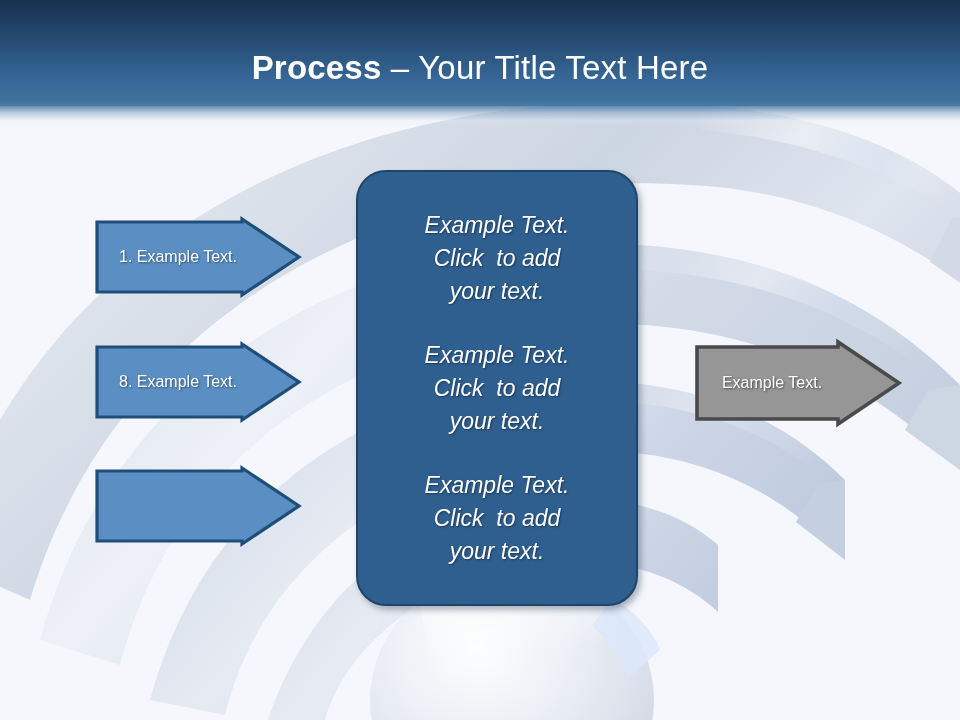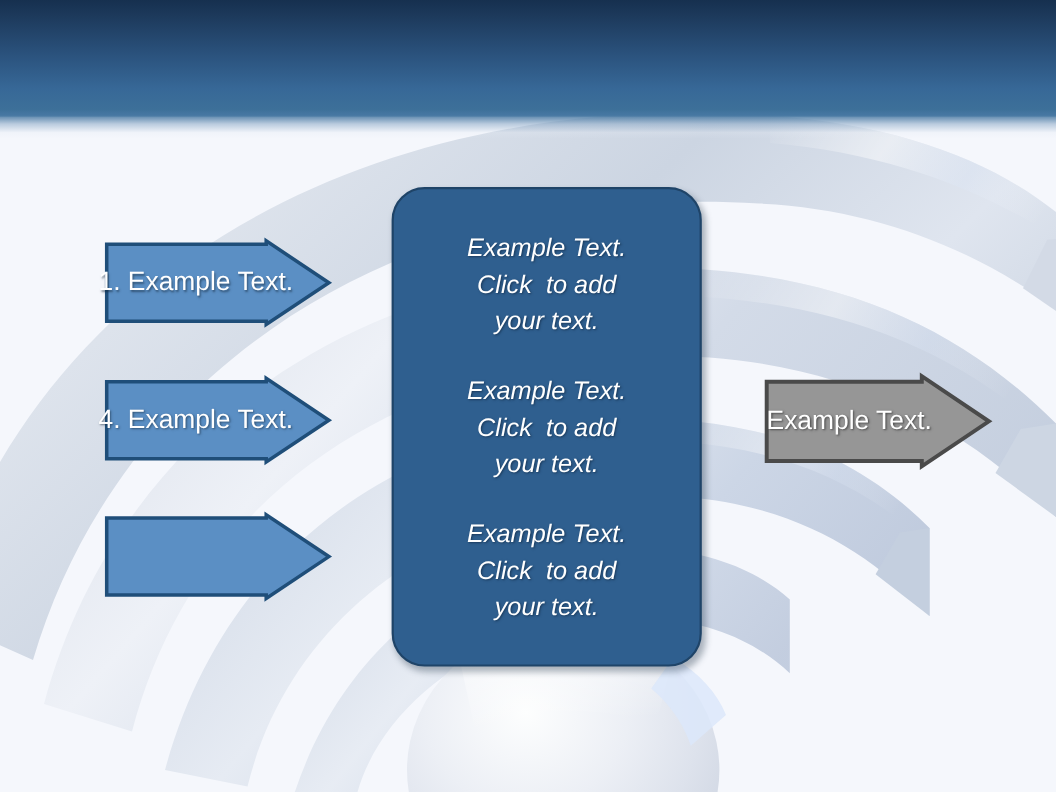--- a/index.html
+++ b/index.html
@@ -110,21 +110,21 @@
     position: absolute;
     z-index: 10;
   }
   .arrow svg { display: block; overflow: visible; }
   .arrow-label {
     position: absolute;
     display: flex;
     align-items: center;
     justify-content: center;
     color: #ffffff;
-    font-size: 24px;
+    font-size: 16px;
     line-height: 22px;
     white-space: nowrap;
     text-shadow: 1px 1px 2px rgba(20,40,60,0.6);
     pointer-events: none;
   }
   .arrow-label.gray-label { text-shadow: 1px 1px 2px rgba(40,40,40,0.7); }
 </style>
 </head>
 <body>
 
@@ -206,33 +206,36 @@
       <g>
         <ellipse cx="512" cy="700" rx="142" ry="132" fill="url(#ballGrad)"></ellipse>
         <path d="M 418 600 C 470 576, 560 574, 612 598 L 596 660 C 548 640, 472 642, 432 664 Z" fill="url(#ballSheen)" opacity="0.75"></path>
         <path d="M 612 598 C 636 612, 652 630, 660 650 L 628 678 C 620 654, 606 638, 592 626 Z" fill="#dce8fa" opacity="0.85"></path>
       </g>
     </g>
   </svg>
 
   <div id="title-banner"></div>
   <div id="title-fade"></div>
+  <div id="title-text">
+    <span class="strong">Process</span><span class="light"> – Your Title Text Here</span>
+  </div>
 
   <div class="arrow" style="left:94px; top:217px; width:210px; height:80px;">
     <svg width="210" height="80" viewBox="0 0 210 80">
       <path d="M 3 5 L 148 5 L 148 2 L 205 40 L 148 78 L 148 75 L 3 75 Z" fill="#5b8fc4" stroke="#1f4e79" stroke-width="3.2" stroke-linejoin="miter"></path>
     </svg>
     <div class="arrow-label" style="left:14px; top:0; width:140px; height:80px;">1. Example Text.</div>
   </div>
 
   <div class="arrow" style="left:94px; top:342px; width:210px; height:80px;">
     <svg width="210" height="80" viewBox="0 0 210 80">
       <path d="M 3 5 L 148 5 L 148 2 L 205 40 L 148 78 L 148 75 L 3 75 Z" fill="#5b8fc4" stroke="#1f4e79" stroke-width="3.2" stroke-linejoin="miter"></path>
     </svg>
-    <div class="arrow-label" style="left:14px; top:0; width:140px; height:80px;">4. Example Text.</div>
+    <div class="arrow-label" style="left:14px; top:0; width:140px; height:80px;">8. Example Text.</div>
   </div>
 
   <div class="arrow" style="left:94px; top:466px; width:210px; height:80px;">
     <svg width="210" height="80" viewBox="0 0 210 80">
       <path d="M 3 5 L 148 5 L 148 2 L 205 40 L 148 78 L 148 75 L 3 75 Z" fill="#5b8fc4" stroke="#1f4e79" stroke-width="3.2" stroke-linejoin="miter"></path>
     </svg>
   </div>
 
   <div id="center-panel">
     <div class="panel-block">Example Text.

